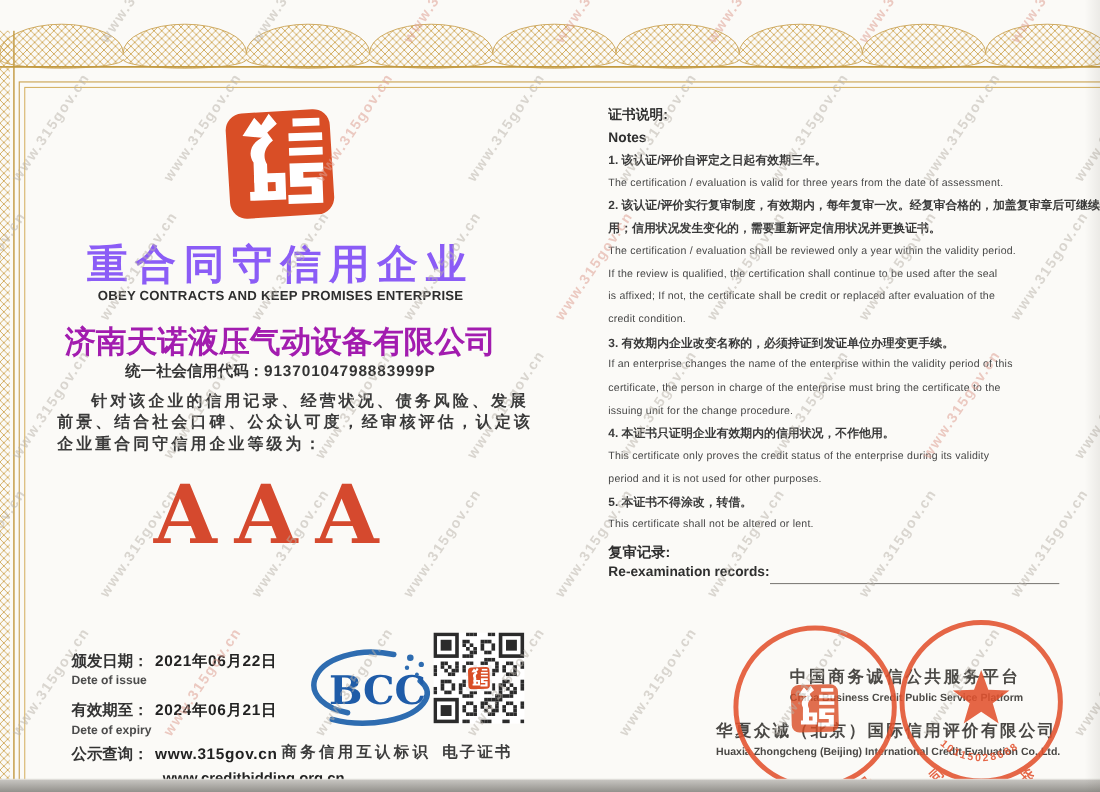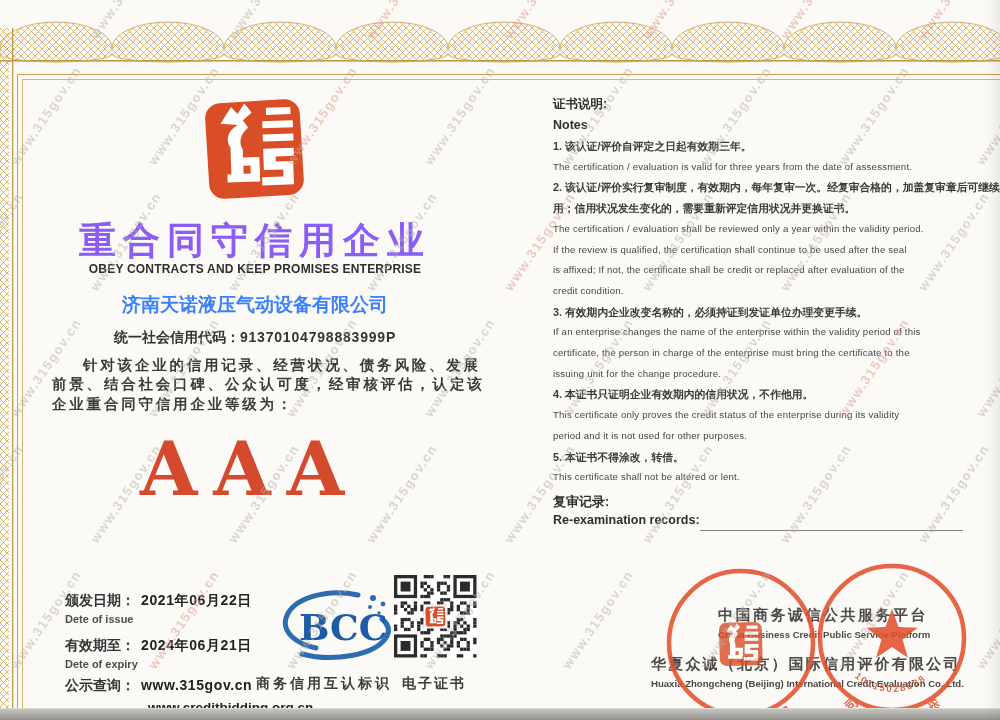--- a/index.html
+++ b/index.html
@@ -10,22 +10,22 @@
   .border-art{position:absolute;left:0;top:0;z-index:1;}
   .frame{position:absolute;z-index:1;}
   .f1{left:17px;top:74px;width:1030px;height:720px;border:1.4px solid #c9a14f;}
   .f2{left:22px;top:79px;width:1030px;height:720px;border:1px solid #d6b468;}
   
   .emblem-wrap{left:204px;top:96px;width:102px;height:106px;transform:rotate(-2deg);z-index:2;}
   .title{left:30px;top:216px;width:450px;text-align:center;font-family:"DejaVu Serif","Liberation Serif",serif;
          font-weight:700;font-size:37px;letter-spacing:7px;color:#8b5cf6;z-index:2;}
   .title-en{left:30px;top:262px;width:450px;text-align:center;font-weight:700;font-size:12px;
             letter-spacing:.2px;color:#2e2e2e;z-index:2;}
-  .company{left:30px;top:292px;width:450px;text-align:center;font-weight:700;font-size:19px;
-           color:#3b82f6;z-index:2;}
+  .company{left:30px;top:292px;width:450px;text-align:center;font-weight:700;font-size:28px;
+           color:#a21caf;z-index:2;}
   .uscc{left:30px;top:329px;width:450px;text-align:center;font-weight:700;font-size:14px;color:#333;z-index:2;}
   .uscc .num{letter-spacing:.8px;}
   .paragraph{left:52px;top:356px;width:448px;font-weight:600;font-size:14.5px;line-height:19.3px;
              letter-spacing:2.8px;color:#3a3a3a;z-index:2;}
   .paragraph .indent{padding-left:31px;display:block;}
   .paragraph div{white-space:nowrap;}
   .rating{left:30px;top:426px;width:440px;text-align:center;font-family:"DejaVu Serif","Liberation Serif",serif;
           font-weight:700;font-size:74px;letter-spacing:16px;color:#d5492e;z-index:2;}
   .detail{left:65px;z-index:2;}
   .detail .line{font-weight:700;font-size:14px;color:#333;}

